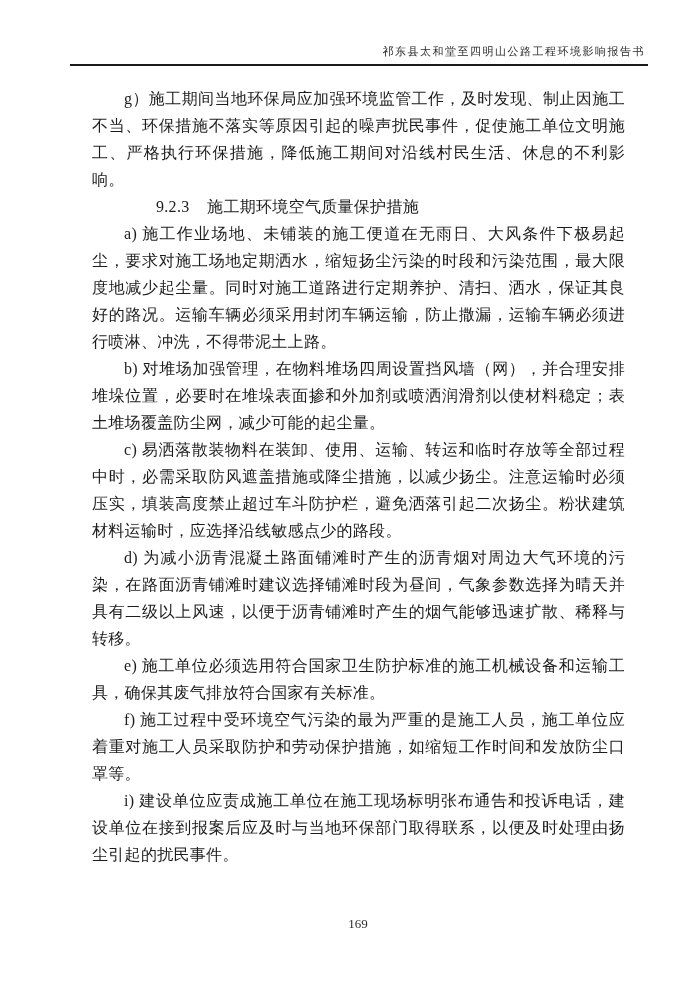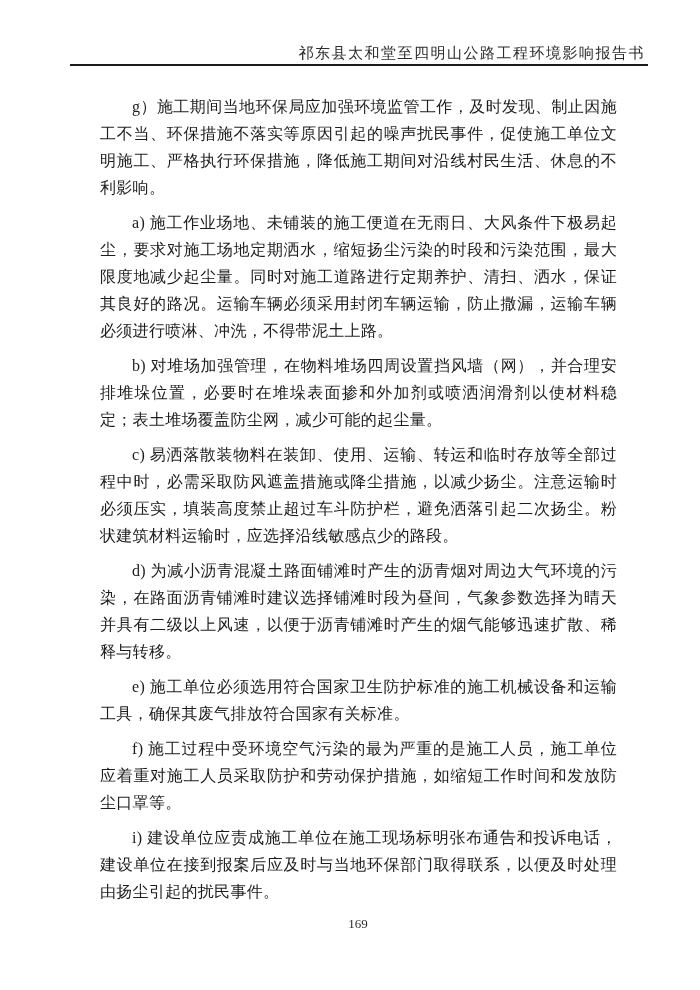--- a/index.html
+++ b/index.html
@@ -15,21 +15,21 @@
     font-family: "Liberation Serif", "DejaVu Serif", serif;
     color: #1c1c1c;
     overflow: hidden;
   }
   .running-head {
     position: absolute;
     top: 44px;
     left: 70px;
     right: 55px;
     text-align: right;
-    font-size: 15px;
+    font-size: 11px;
     letter-spacing: 1.5px;
     color: #2b2b2b;
     white-space: nowrap;
   }
   .head-rule {
     position: absolute;
     top: 64px;
     left: 70px;
     right: 52px;
     border: none;
@@ -41,21 +41,21 @@
     position: absolute;
     top: 85px;
     left: 92px;
     width: 533px;
     font-size: 16px;
     line-height: 27px;
     text-align: justify;
     letter-spacing: 0.3px;
   }
   .body-text p {
-    margin: 8px;
+    margin: 0;
     padding: 0;
     text-indent: 2em;
   }
   .section-heading {
     margin: 0;
     padding: 0;
     text-indent: 0;
     font-size: 16px;
     line-height: 27px;
     white-space: nowrap;
@@ -80,20 +80,23 @@
 <div class="page">
 
   <div class="running-head">祁东县太和堂至四明山公路工程环境影响报告书</div>
 
   <hr class="head-rule">
 
   <div class="body-text">
 
     <p>g）施工期间当地环保局应加强环境监管工作，及时发现、制止因施工不当、环保措施不落实等原因引起的噪声扰民事件，促使施工单位文明施工、严格执行环保措施，降低施工期间对沿线村民生活、休息的不利影响。</p>
 
+    <p class="section-heading">
+      <span class="sec-num">9.2.3</span><span>施工期环境空气质量保护措施</span>
+    </p>
 
     <p>a) 施工作业场地、未铺装的施工便道在无雨日、大风条件下极易起尘，要求对施工场地定期洒水，缩短扬尘污染的时段和污染范围，最大限度地减少起尘量。同时对施工道路进行定期养护、清扫、洒水，保证其良好的路况。运输车辆必须采用封闭车辆运输，防止撒漏，运输车辆必须进行喷淋、冲洗，不得带泥土上路。</p>
 
     <p>b) 对堆场加强管理，在物料堆场四周设置挡风墙（网），并合理安排堆垛位置，必要时在堆垛表面掺和外加剂或喷洒润滑剂以使材料稳定；表土堆场覆盖防尘网，减少可能的起尘量。</p>
 
     <p>c) 易洒落散装物料在装卸、使用、运输、转运和临时存放等全部过程中时，必需采取防风遮盖措施或降尘措施，以减少扬尘。注意运输时必须压实，填装高度禁止超过车斗防护栏，避免洒落引起二次扬尘。粉状建筑材料运输时，应选择沿线敏感点少的路段。</p>
 
     <p>d) 为减小沥青混凝土路面铺滩时产生的沥青烟对周边大气环境的污染，在路面沥青铺滩时建议选择铺滩时段为昼间，气象参数选择为晴天并具有二级以上风速，以便于沥青铺滩时产生的烟气能够迅速扩散、稀释与转移。</p>
 
     <p>e) 施工单位必须选用符合国家卫生防护标准的施工机械设备和运输工具，确保其废气排放符合国家有关标准。</p>

